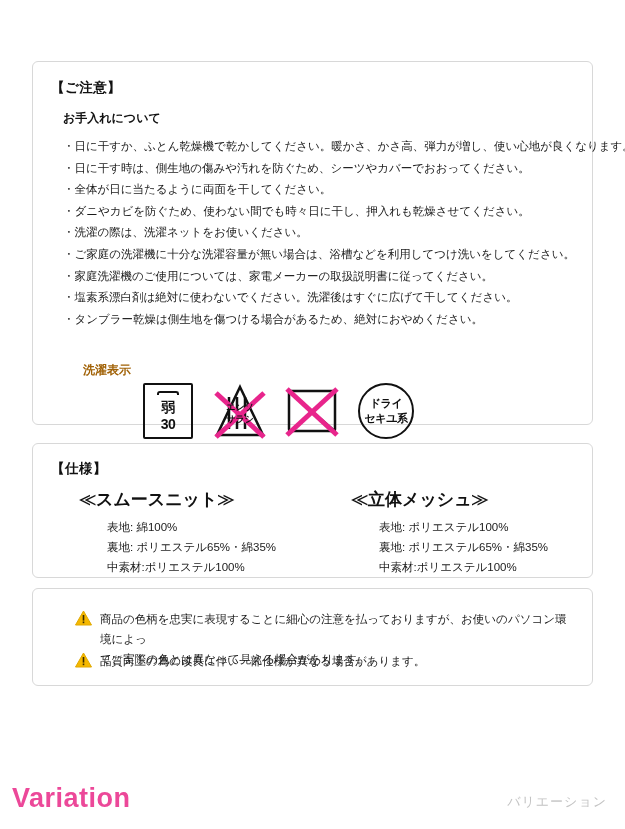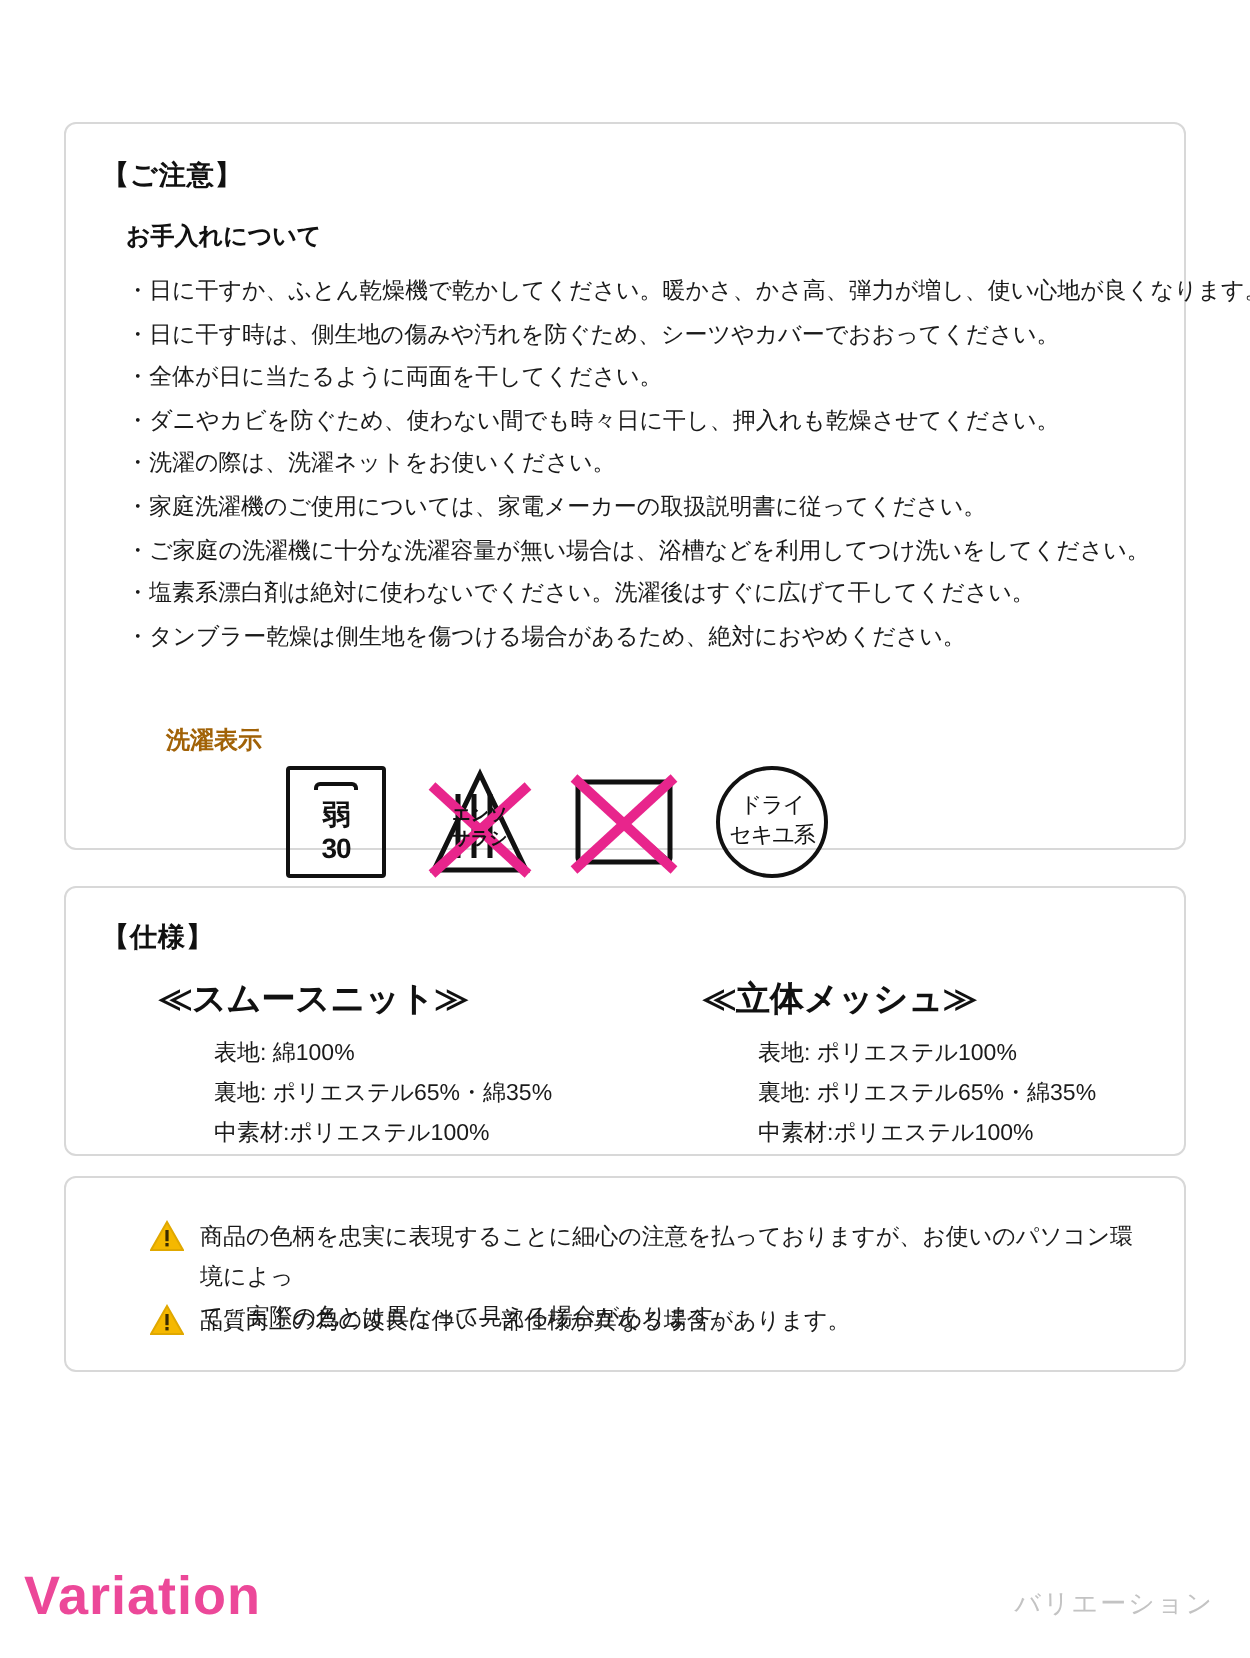--- a/index.html
+++ b/index.html
@@ -114,21 +114,21 @@
 
   
   .circ { position: relative; width: 58px; height: 58px; margin: 0 auto; }
   .circ .ring {
     position: absolute; left: 1px; top: 0;
     width: 56px; height: 56px;
     border: 2px solid #111; border-radius: 50%;
   }
   .circ .ctext {
     position: absolute; left: 0; top: 13px; width: 58px;
-    text-align: center; font-size: 11px; font-weight: normal;
+    text-align: center; font-size: 11px; font-weight: bold;
     line-height: 15px; color: #111; letter-spacing: -0.5px;
   }
 
   
   #panel-spec {
     left: 32px; top: 443px; width: 561px; height: 135px; padding-left: 12px;
   }
   #spec-title { position: absolute; left: 18px; top: 16px; }
   .spec-col { position: absolute; top: 44px; }
   #spec-col-left { left: 46px; }
@@ -177,22 +177,22 @@
     <div class="sect-title" id="caution-title">【ご注意】</div>
 
     <div id="care-heading">お手入れについて</div>
 
     <ul class="bullets">
       <li>日に干すか、ふとん乾燥機で乾かしてください。暖かさ、かさ高、弾力が増し、使い心地が良くなります。</li>
       <li>日に干す時は、側生地の傷みや汚れを防ぐため、シーツやカバーでおおってください。</li>
       <li>全体が日に当たるように両面を干してください。</li>
       <li>ダニやカビを防ぐため、使わない間でも時々日に干し、押入れも乾燥させてください。</li>
       <li>洗濯の際は、洗濯ネットをお使いください。</li>
+      <li>ご家庭の洗濯機に十分な洗濯容量が無い場合は、浴槽などを利用してつけ洗いをしてください。</li>
       <li>家庭洗濯機のご使用については、家電メーカーの取扱説明書に従ってください。</li>
-      <li>ご家庭の洗濯機に十分な洗濯容量が無い場合は、浴槽などを利用してつけ洗いをしてください。</li>
       <li>塩素系漂白剤は絶対に使わないでください。洗濯後はすぐに広げて干してください。</li>
       <li>タンブラー乾燥は側生地を傷つける場合があるため、絶対におやめください。</li>
     </ul>
 
     <div id="wash-label-heading">洗濯表示</div>
 
     <div class="symbols">
 
       <div class="sym">
         <div class="sym-box">

